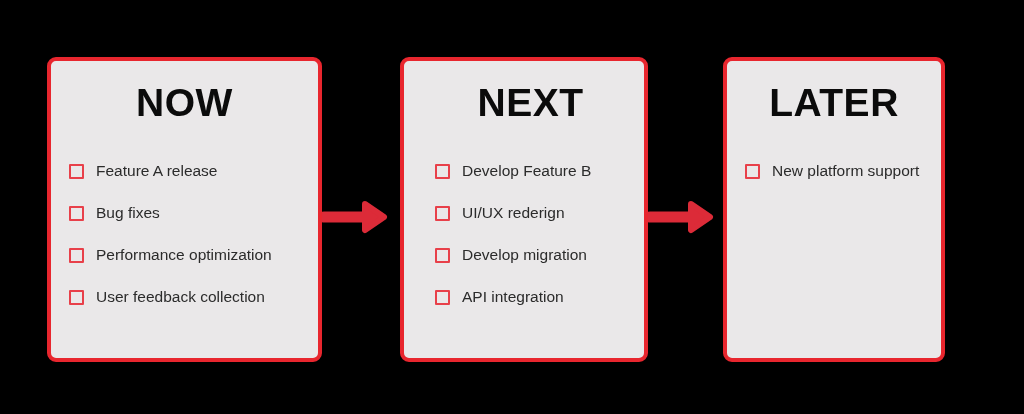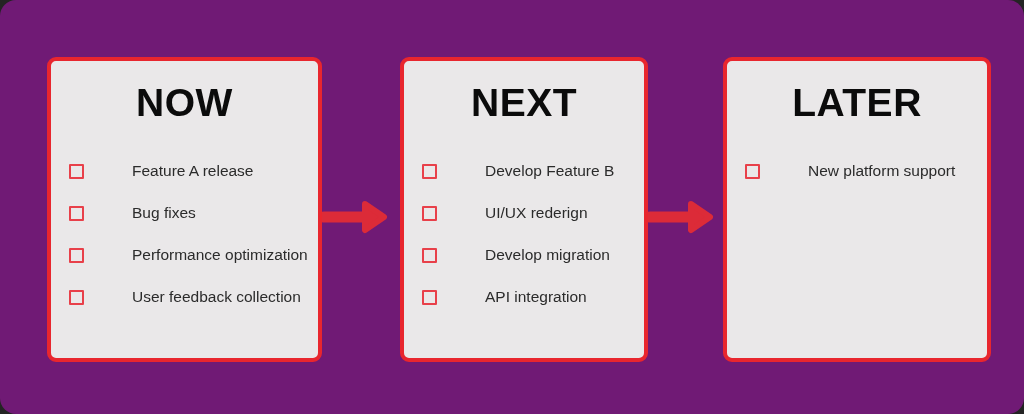--- a/index.html
+++ b/index.html
@@ -11,39 +11,38 @@
     height: 414px;
     background: #242424;
     font-family: "Liberation Sans", sans-serif;
     overflow: hidden;
   }
 
   .board {
     position: relative;
     width: 1024px;
     height: 414px;
-    background: #701a75;
-    border-radius: 16px;
+    background: #000000;
   }
 
   
   .card {
     position: absolute;
     top: 57px;
     height: 305px;
     box-sizing: border-box;
     background: #EAE8E9;
     border: 4px solid #E8262E;
     border-radius: 9px;
     padding: 0;
   }
 
   .card-now   { left: 47px;  width: 275px; }
-  .card-next  { left: 400px; width: 248px; }
-  .card-later { left: 723px; width: 268px; }
+  .card-next  { left: 400px; width: 248px; padding-left: 13px; }
+  .card-later { left: 723px; width: 222px; }
 
   .card-title {
     margin: 0;
     padding-top: 22px;
     text-align: center;
     color: #0B0B0B;
     font-size: 39px;
     font-weight: bold;
     letter-spacing: 0.5px;
     line-height: 1;
@@ -54,21 +53,20 @@
   .checklist {
     list-style: none;
     margin: 0;
     padding: 28px 0 0 18px;
   }
 
   .check-item {
     display: flex;
     align-items: center;
     height: 42px;
-    gap: 36px;
   }
 
   .checkbox {
     flex: 0 0 auto;
     width: 15px;
     height: 15px;
     box-sizing: border-box;
     border: 2.5px solid #E8404A;
     background: transparent;
     border-radius: 1px;

